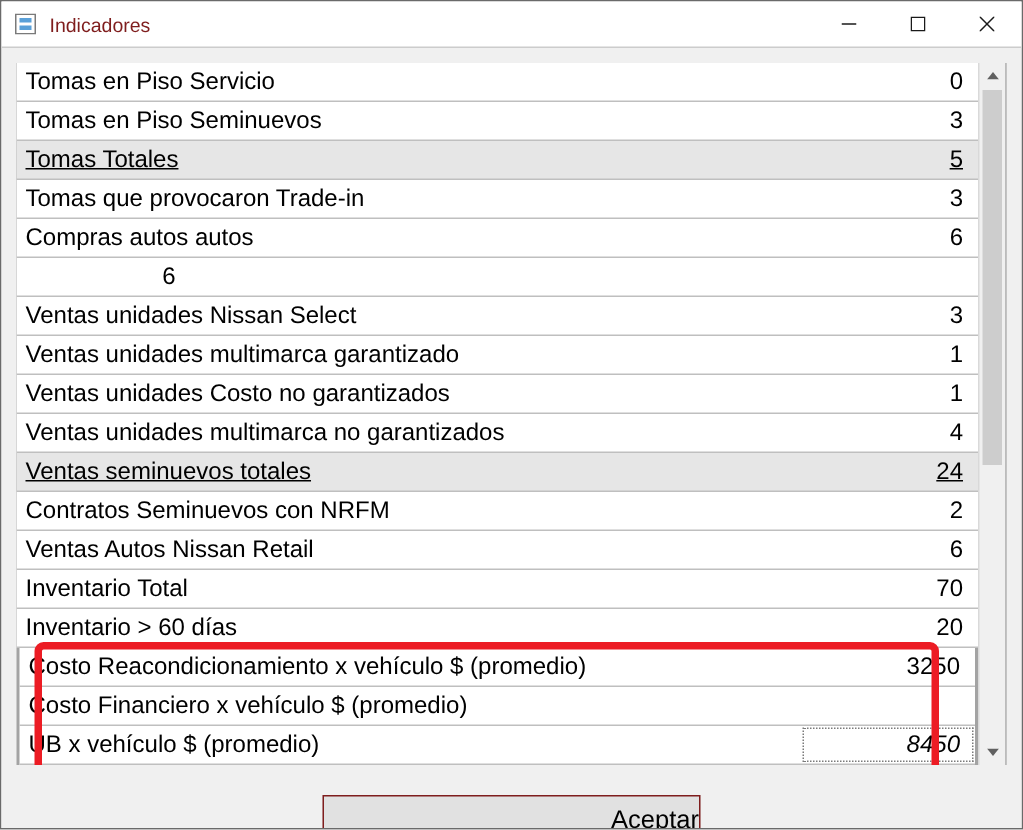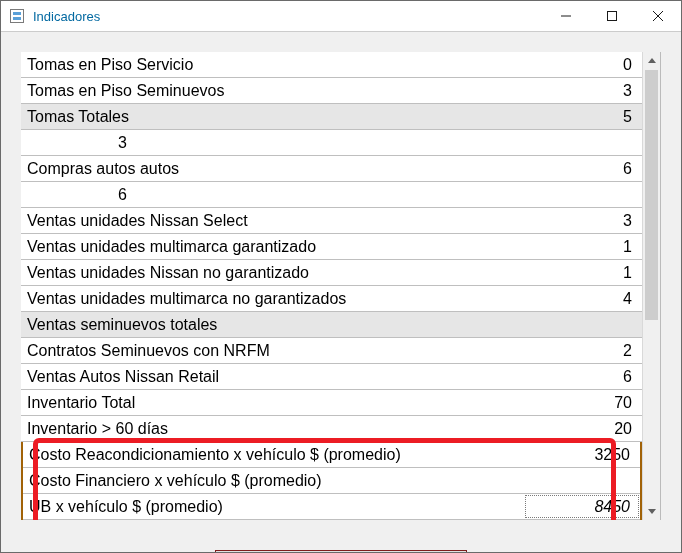--- a/index.html
+++ b/index.html
@@ -32,21 +32,21 @@
     height: 16px;
     margin: 0 6px;
     display: flex;
     align-items: center;
     justify-content: center;
   }
   .titlebar .icon-slot svg { display: block; }
   .titlebar .title {
     flex: 1 1 auto;
     font-size: 13px;
-    color: #0369a1;
+    color: #7f1d1d;
     white-space: nowrap;
     overflow: hidden;
   }
   .titlebar .win-btn {
     width: 46px;
     height: 30px;
     display: flex;
     align-items: center;
     justify-content: center;
     color: #1a1a1a;
@@ -57,39 +57,39 @@
     flex: 1 1 auto;
     display: flex;
     flex-direction: column;
     overflow: hidden;
     background: #f0f0f0;
   }
 
   .grid-wrap {
     flex: 1 1 auto;
     display: flex;
-    background: #a16207;
-    margin: 20px;
+    background: #a3a3a3;
+    margin: 10px;
     border-right: 1px solid #bbb;
   }
   .grid-scroll {
     flex: 1 1 auto;
     overflow: hidden;
     position: relative;
   }
   .grid {
     width: 100%;
   }
   .row {
     display: flex;
     align-items: stretch;
     border-bottom: 1px solid #bfbfbf;
     background: #fff;
   }
-  .row.shaded { background: #e6e6e6; }
+  .row.shaded { background: #e6e6e6; text-decoration: underline; }
   .row .label {
     flex: 1 1 auto;
     padding: 2px 6px 2px 6px;
     font-size: 16px;
     line-height: 21px;
     white-space: nowrap;
     overflow: hidden;
   }
   .row .value {
     flex: 0 0 100px;
@@ -209,47 +209,49 @@
             </div>
             <div class="row">
               <div class="label">Tomas en Piso Seminuevos</div>
               <div class="value">3</div>
             </div>
             <div class="row shaded">
               <div class="label">Tomas Totales</div>
               <div class="value">5</div>
             </div>
             <div class="row">
+              <div class="label">Tomas que provocaron Trade-in</div>
               <div class="value">3</div>
             </div>
             <div class="row">
               <div class="label">Compras autos autos</div>
               <div class="value">6</div>
             </div>
             <div class="row">
               <div class="value">6</div>
             </div>
             <div class="row">
               <div class="label">Ventas unidades Nissan Select</div>
               <div class="value">3</div>
             </div>
             <div class="row">
               <div class="label">Ventas unidades multimarca garantizado</div>
               <div class="value">1</div>
             </div>
             <div class="row">
-              <div class="label">Ventas unidades Nissan no garantizado</div>
+              <div class="label">Ventas unidades Costo no garantizados</div>
               <div class="value">1</div>
             </div>
             <div class="row">
               <div class="label">Ventas unidades multimarca no garantizados</div>
               <div class="value">4</div>
             </div>
             <div class="row shaded">
               <div class="label">Ventas seminuevos totales</div>
+              <div class="value">24</div>
             </div>
             <div class="row">
               <div class="label">Contratos Seminuevos con NRFM</div>
               <div class="value">2</div>
             </div>
             <div class="row">
               <div class="label">Ventas Autos Nissan Retail</div>
               <div class="value">6</div>
             </div>
             <div class="row">

